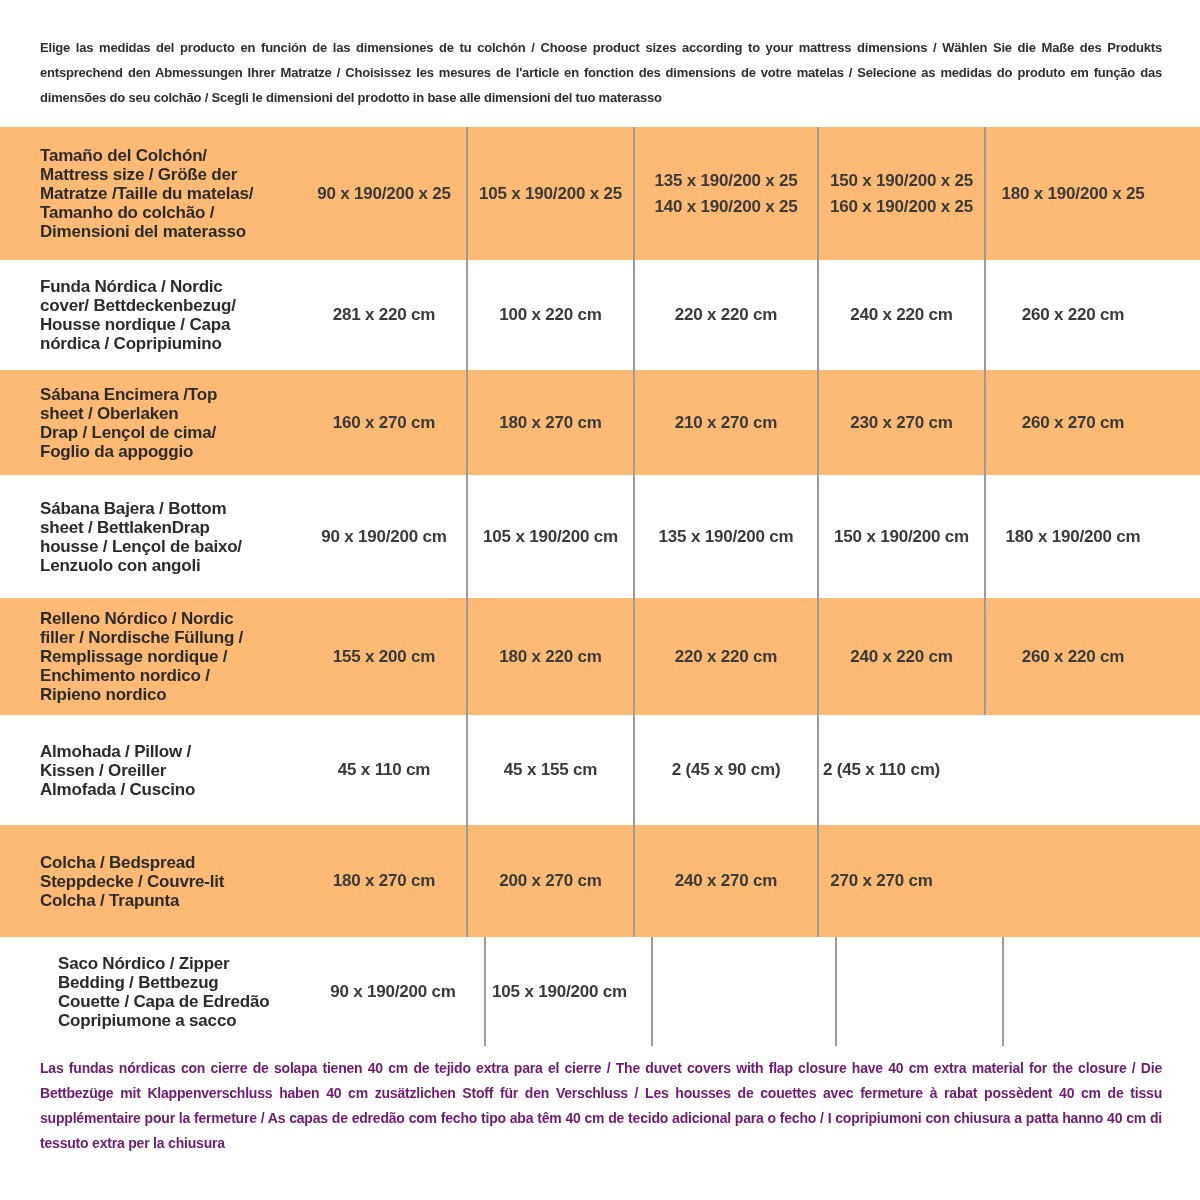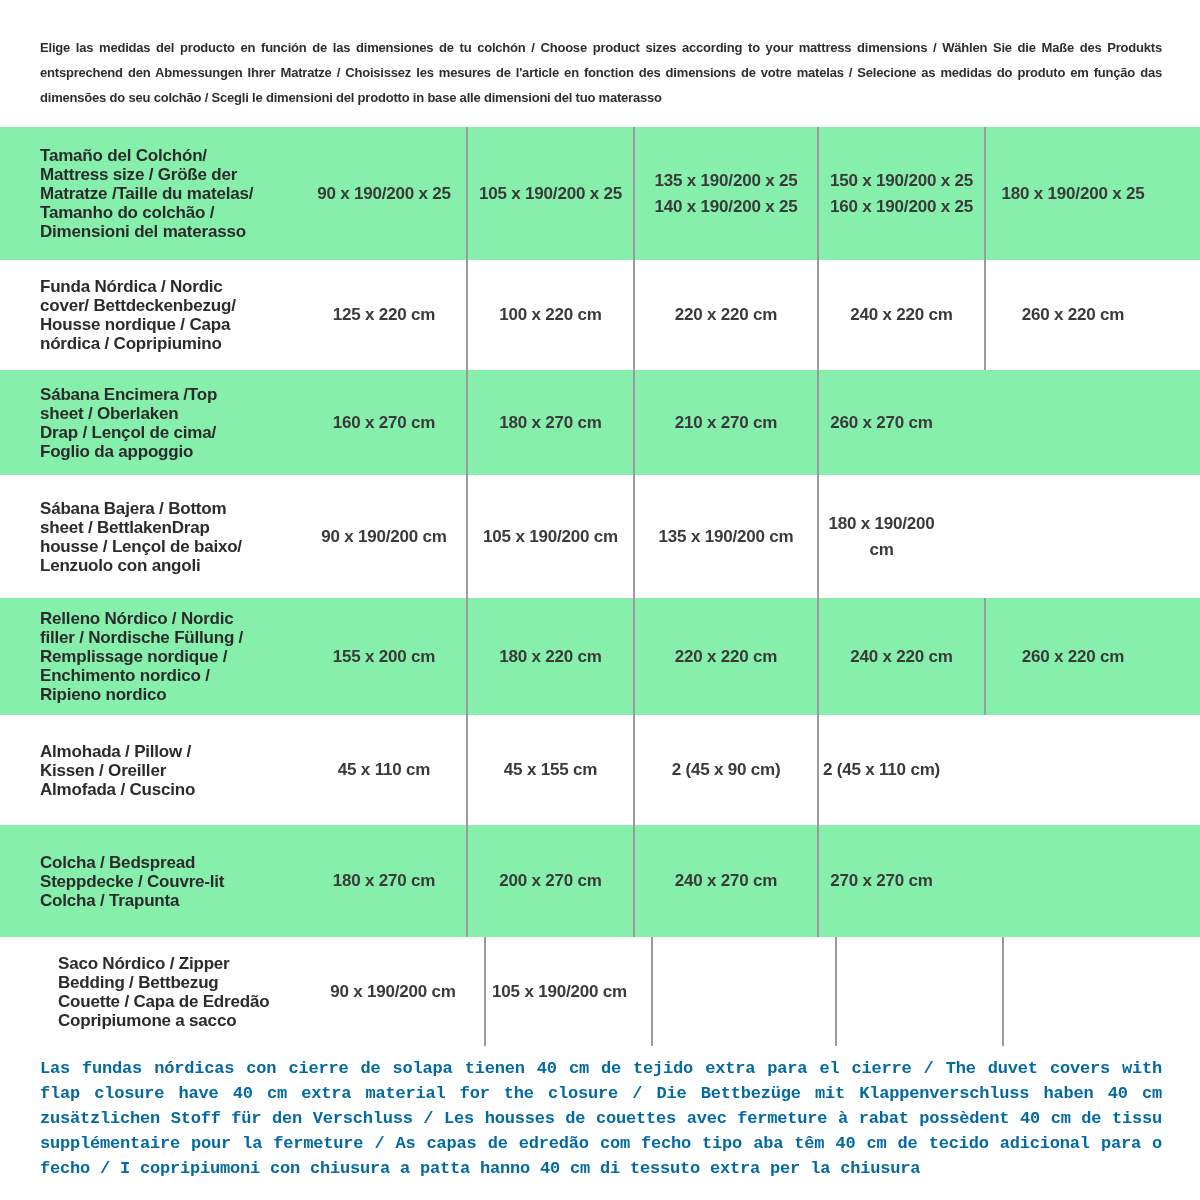--- a/index.html
+++ b/index.html
@@ -21,21 +21,21 @@
   }
   .size-table {
     margin-top: 17px;
     width: 1200px;
   }
   .row {
     display: grid;
     grid-template-columns: 302px 164px 167px 184px 167px 216px;
     align-items: stretch;
   }
-  .row.stripe { background: #86efac; }
+  .row.stripe { background: #fdba74; }
   .cell {
     display: flex;
     align-items: center;
     justify-content: center;
     text-align: center;
     font-size: 17px;
     font-weight: 700;
     letter-spacing: -0.2px;
     color: #3a3a3a;
     line-height: 26px;
@@ -53,27 +53,26 @@
   .h-r1 { min-height: 133px; }
   .h-r2 { min-height: 110px; }
   .h-r3 { min-height: 105px; }
   .h-r4 { min-height: 123px; }
   .h-r5 { min-height: 117px; }
   .h-r6 { min-height: 110px; }
   .h-r7 { min-height: 112px; }
   .h-r8 { min-height: 109px; margin-left: 18px; }
   .footnote {
     margin: 10px 38px 0 40px;
-    font-size: 17px;
+    font-size: 14px;
     font-weight: 700;
     letter-spacing: -0.2px;
     line-height: 25px;
-    color: #0369a1;
+    color: #701a75;
     text-align: justify;
-    font-family: Liberation Mono, monospace;
   }
 </style>
 </head>
 <body>
 
 <div class="intro">Elige las medidas del producto en función de las dimensiones de tu colchón / Choose product sizes according to your mattress dimensions / Wählen Sie die Maße des Produkts entsprechend den Abmessungen Ihrer Matratze / Choisissez les mesures de l'article en fonction des dimensions de votre matelas / Selecione as medidas do produto em função das dimensões do seu colchão / Scegli le dimensioni del prodotto in base alle dimensioni del tuo materasso</div>
 
 <div class="size-table">
 
   <div class="row stripe">
@@ -89,46 +88,48 @@
     <div class="cell h-r1 bl">150 x 190/200 x 25
 160 x 190/200 x 25</div>
     <div class="cell h-r1 bl last">180 x 190/200 x 25</div>
   </div>
 
   <div class="row">
     <div class="cell label h-r2">Funda Nórdica /  Nordic
 cover/ Bettdeckenbezug/
 Housse nordique  / Capa
 nórdica / Copripiumino</div>
-    <div class="cell h-r2">125 x 220 cm</div>
+    <div class="cell h-r2">281 x 220 cm</div>
     <div class="cell h-r2 bl">100 x 220 cm</div>
     <div class="cell h-r2 bl">220 x 220 cm</div>
     <div class="cell h-r2 bl">240 x 220 cm</div>
     <div class="cell h-r2 bl last">260 x 220 cm</div>
   </div>
 
   <div class="row stripe">
     <div class="cell label h-r3">Sábana Encimera /Top
 sheet / Oberlaken
 Drap / Lençol de cima/
 Foglio da appoggio</div>
     <div class="cell h-r3">160 x 270 cm</div>
     <div class="cell h-r3 bl">180 x 270 cm</div>
     <div class="cell h-r3 bl">210 x 270 cm</div>
+    <div class="cell h-r3 bl">230 x 270 cm</div>
     <div class="cell h-r3 bl last">260 x 270 cm</div>
   </div>
 
   <div class="row">
     <div class="cell label h-r4">Sábana Bajera / Bottom
 sheet / BettlakenDrap
 housse / Lençol de baixo/
 Lenzuolo con angoli</div>
     <div class="cell h-r4">90 x 190/200 cm</div>
     <div class="cell h-r4 bl">105 x 190/200 cm</div>
     <div class="cell h-r4 bl">135 x 190/200 cm</div>
+    <div class="cell h-r4 bl">150 x 190/200 cm</div>
     <div class="cell h-r4 bl last">180 x 190/200 cm</div>
   </div>
 
   <div class="row stripe">
     <div class="cell label h-r5">Relleno Nórdico / Nordic
 filler / Nordische Füllung /
 Remplissage nordique /
 Enchimento nordico /
 Ripieno nordico</div>
     <div class="cell h-r5">155 x 200 cm</div>

